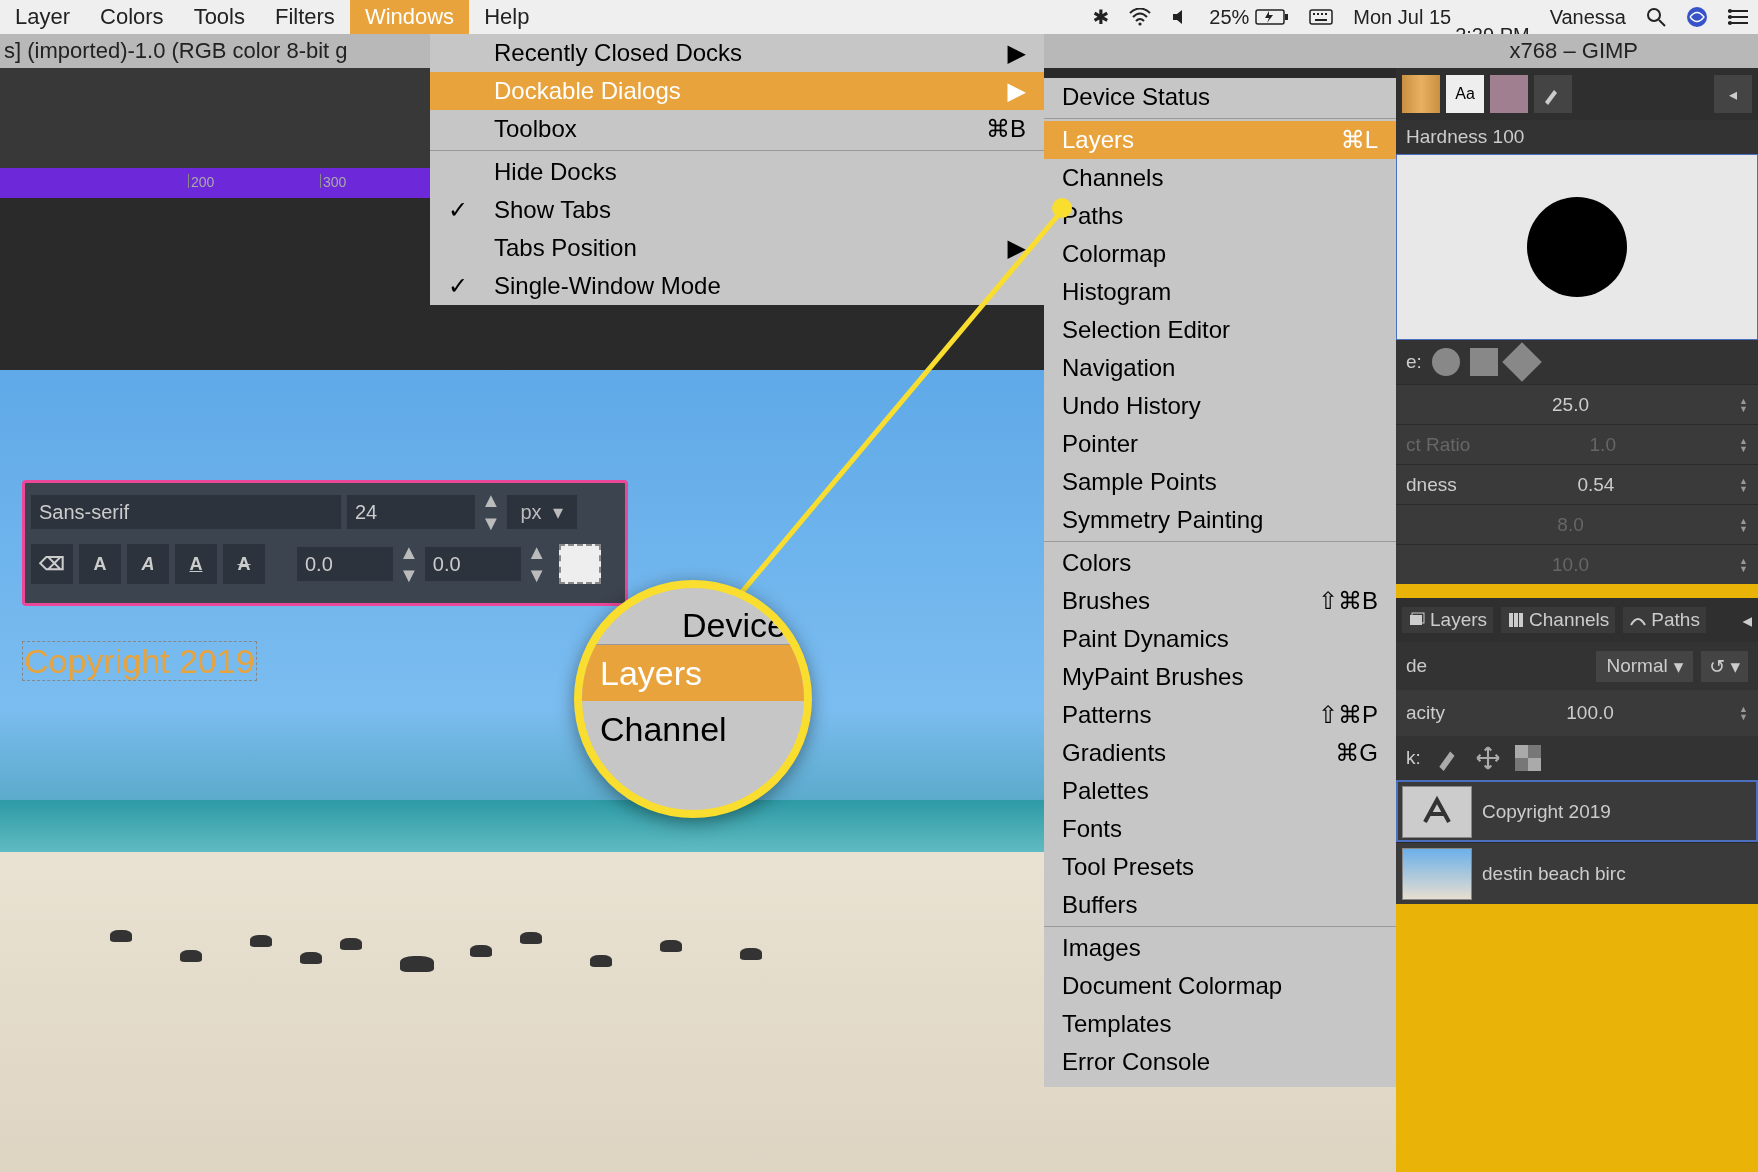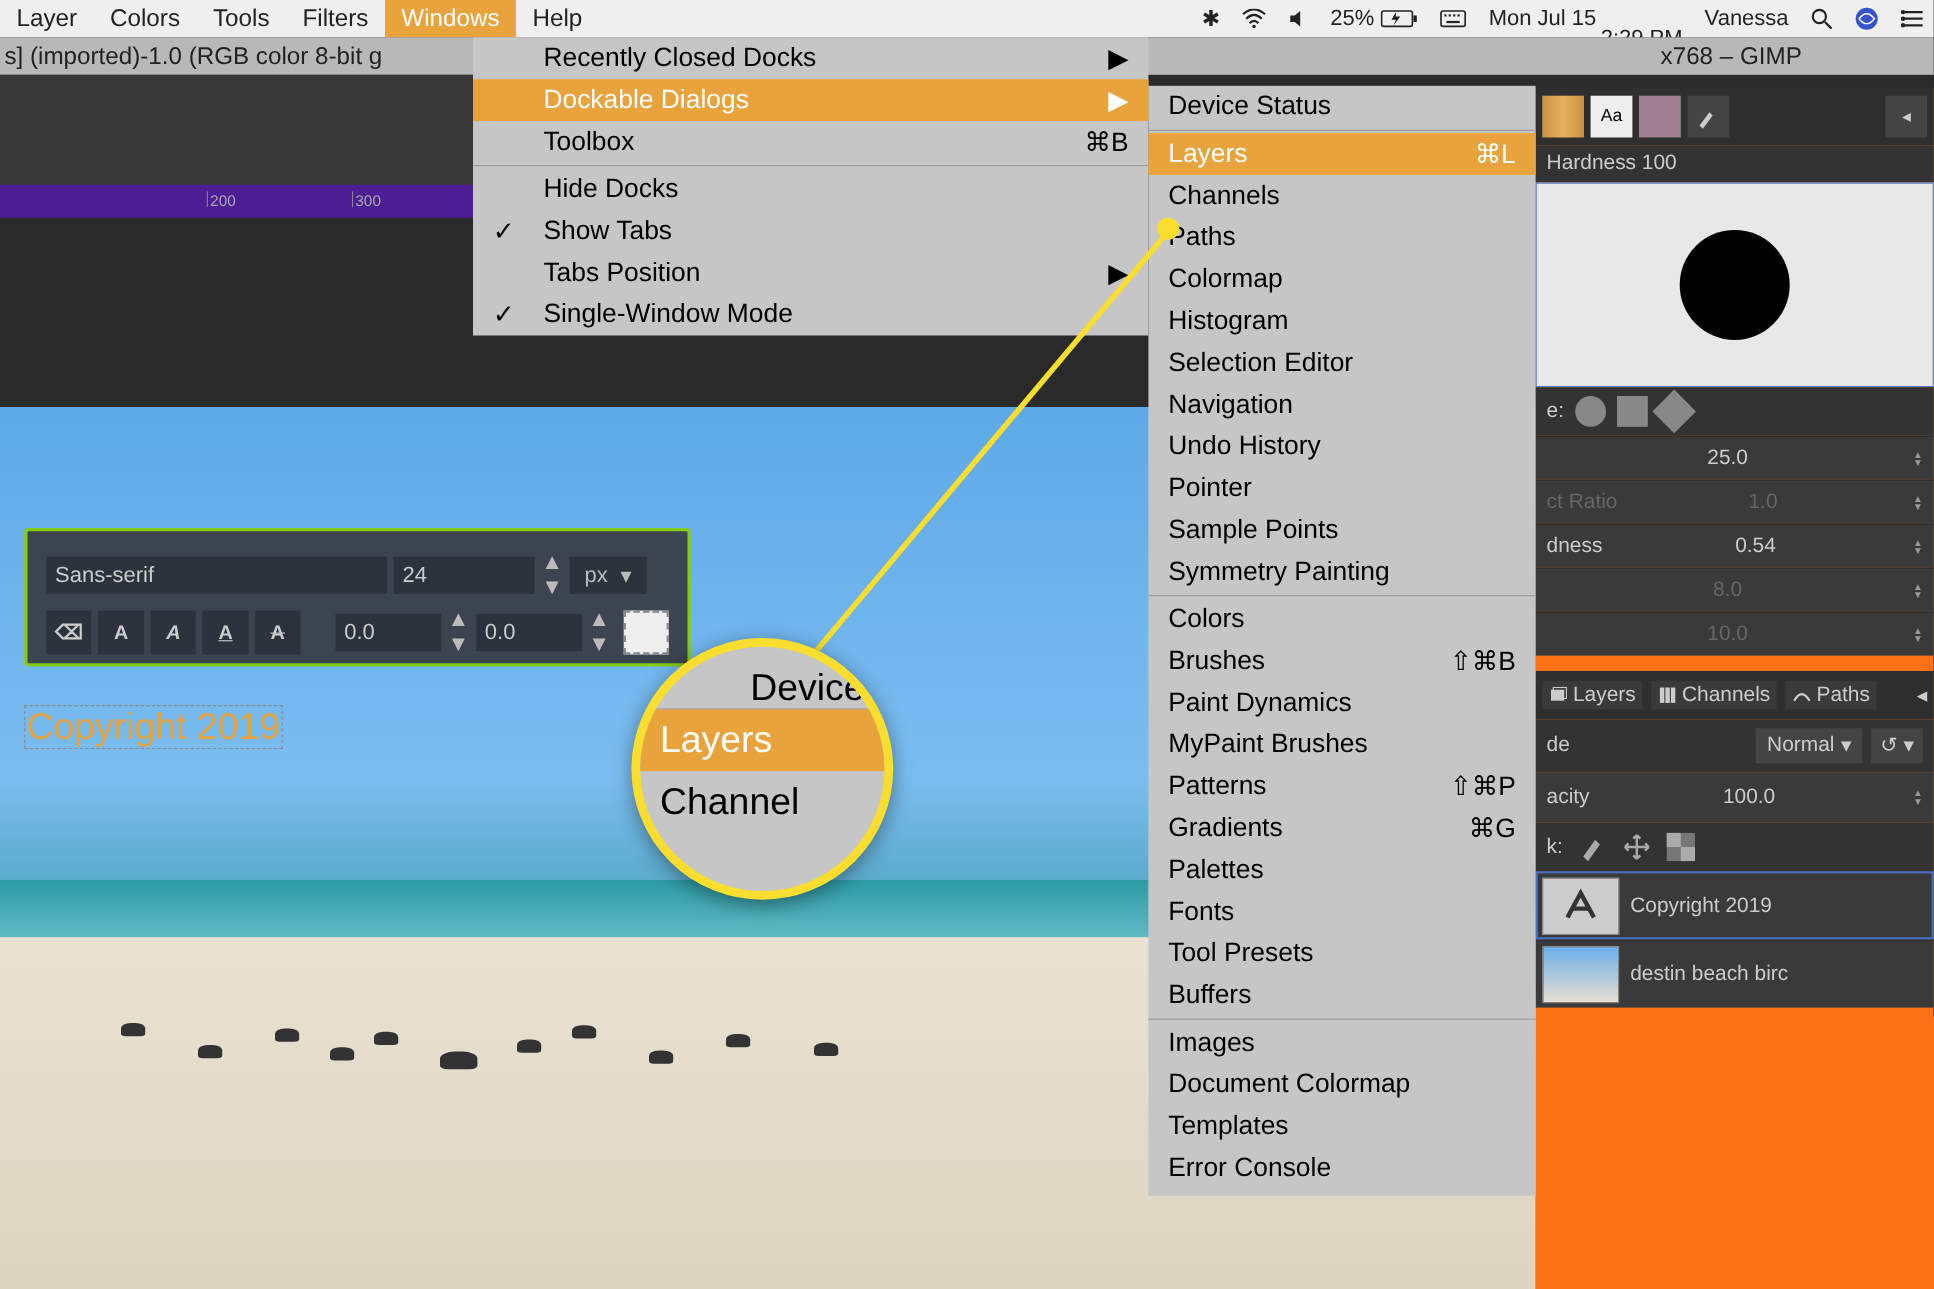--- a/index.html
+++ b/index.html
@@ -11,21 +11,21 @@
 .menubar .m-item.hl { background:#e8a33c; color:#fff; }
 .menubar .spacer { flex:1; }
 .menubar .sys { padding:0 10px; display:flex; align-items:center; gap:6px; font-size:20px; }
 
 
 .titlebar { position:absolute; top:34px; left:0; right:0; height:34px; background:#b8b8b8; display:flex; align-items:center; font-size:22px; color:#222; padding-left:4px; }
 .titlebar .tspacer{flex:1;}
 
 
 .canvastop { position:absolute; top:68px; left:0; width:800px; height:130px; background:#383838; }
-.rulerzone { position:absolute; top:168px; left:0; width:800px; height:30px; background:#4c1d95; color:#aaa; font-size:14px; }
+.rulerzone { position:absolute; top:168px; left:0; width:800px; height:30px; background:#6d28d9; color:#aaa; font-size:14px; }
 .rulerzone span{position:absolute; top:6px;}
 .rulerzone span.tick{border-left:1px solid #888; padding-left:2px; height:14px; display:inline-block;}
 
 
 .menu1 { position:absolute; top:34px; left:430px; width:614px; background:#c6c6c6; font-size:24px; color:#000; }
 .menu1 .row{ height:38px; display:flex; align-items:center; padding:0 18px; position:relative;}
 .menu1 .row.hl{background:#e8a33c;color:#fff;}
 .menu1 .sep{height:1px;background:#999;margin:2px 0;}
 .menu1 .arrow{position:absolute;right:18px;}
 .menu1 .short{position:absolute;right:18px;}
@@ -40,37 +40,37 @@
 .menu2 .short{position:absolute;right:18px;}
 .menu2 .row .lbl{margin-left:0;}
 
 
 .beach{position:absolute;top:370px;left:0;width:1396px;height:802px; background:linear-gradient(#5fa9e8 0%, #7bbdf0 42%, #4aa0b8 60%, #cfe7ea 66%, #e6ded0 82%, #d9cfc0 100%);}
 .beach .sand{position:absolute;left:0;right:0;bottom:0;height:320px;background:linear-gradient(#e9e2d2,#ded4c2);}
 .beach .sea{position:absolute;left:0;right:0;top:430px;height:160px;background:linear-gradient(#2d9aa5,#6cc2c8 40%,#e6f2f2 90%);} 
 .bird{position:absolute;width:22px;height:12px;background:#333;border-radius:40% 40% 20% 20%;}
 
 
-.texttool{position:absolute;top:480px;left:22px;width:606px;height:126px;background:#3c4450;border:3px solid #84cc16;border-radius:4px;color:#bbb;font-size:20px;display:flex;flex-direction:column;padding:17px;gap:6px;}
+.texttool{position:absolute;top:480px;left:22px;width:606px;height:126px;background:#3c4450;border:3px solid #ec4899;border-radius:4px;color:#bbb;font-size:20px;display:flex;flex-direction:column;padding:6px;gap:6px;}
 .texttool .r1{display:flex;align-items:center;gap:6px;}
 .texttool input{background:#2c333d;border:none;color:#ccc;font-size:20px;padding:4px 8px;height:34px;}
 .texttool .font{width:310px;}
 .texttool .size{width:128px;}
 .texttool .unitsel{background:#2c333d;width:70px;height:34px;display:flex;align-items:center;justify-content:center;gap:6px;}
 .texttool .r2{display:flex;align-items:center;gap:6px;}
 .texttool .btn{width:42px;height:40px;background:#2c333d;display:flex;align-items:center;justify-content:center;color:#ccc;font-size:18px;font-weight:bold;}
 .texttool .num{width:96px;}
 .texttool .swatch{width:42px;height:40px;background:#eee;border:2px dashed #888;margin-left:6px;}
 
 
 .canvastxt{position:absolute;top:642px;left:22px;color:#e8a33c;font-family:sans-serif;font-size:34px;}
 .canvastxt span{border:1px dashed #888;padding:0 1px;}
 
 
-.rp{position:absolute;top:68px;right:0;width:362px;bottom:0;background:#f97316;color:#ccc;font-size:19px;margin-top:12px;}
+.rp{position:absolute;top:68px;right:0;width:362px;bottom:0;background:#eab308;color:#ccc;font-size:19px;}
 .rp .tabs{height:52px;background:#2f2f2f;display:flex;align-items:center;padding:0 6px;gap:6px;}
 .rp .tabs .tab{width:38px;height:38px;background:#444;display:flex;align-items:center;justify-content:center;font-size:16px;}
 .rp .tabs .conf{margin-left:auto;}
 .rp .brushname{padding:6px 10px;background:#333;}
 .rp .brushprev{height:186px;background:#e8e8e8;display:flex;align-items:center;justify-content:center;border:1px solid #4a6fbf;}
 .rp .brushprev .dot{width:100px;height:100px;background:#000;border-radius:50%;}
 .rp .shapebar{height:44px;display:flex;align-items:center;gap:10px;padding:0 10px;background:#333;}
 .rp .shapebar .shp{width:28px;height:28px;background:#888;}
 .rp .shapebar .shp.c{border-radius:50%;}
 .rp .shapebar .shp.d{transform:rotate(45deg);}

